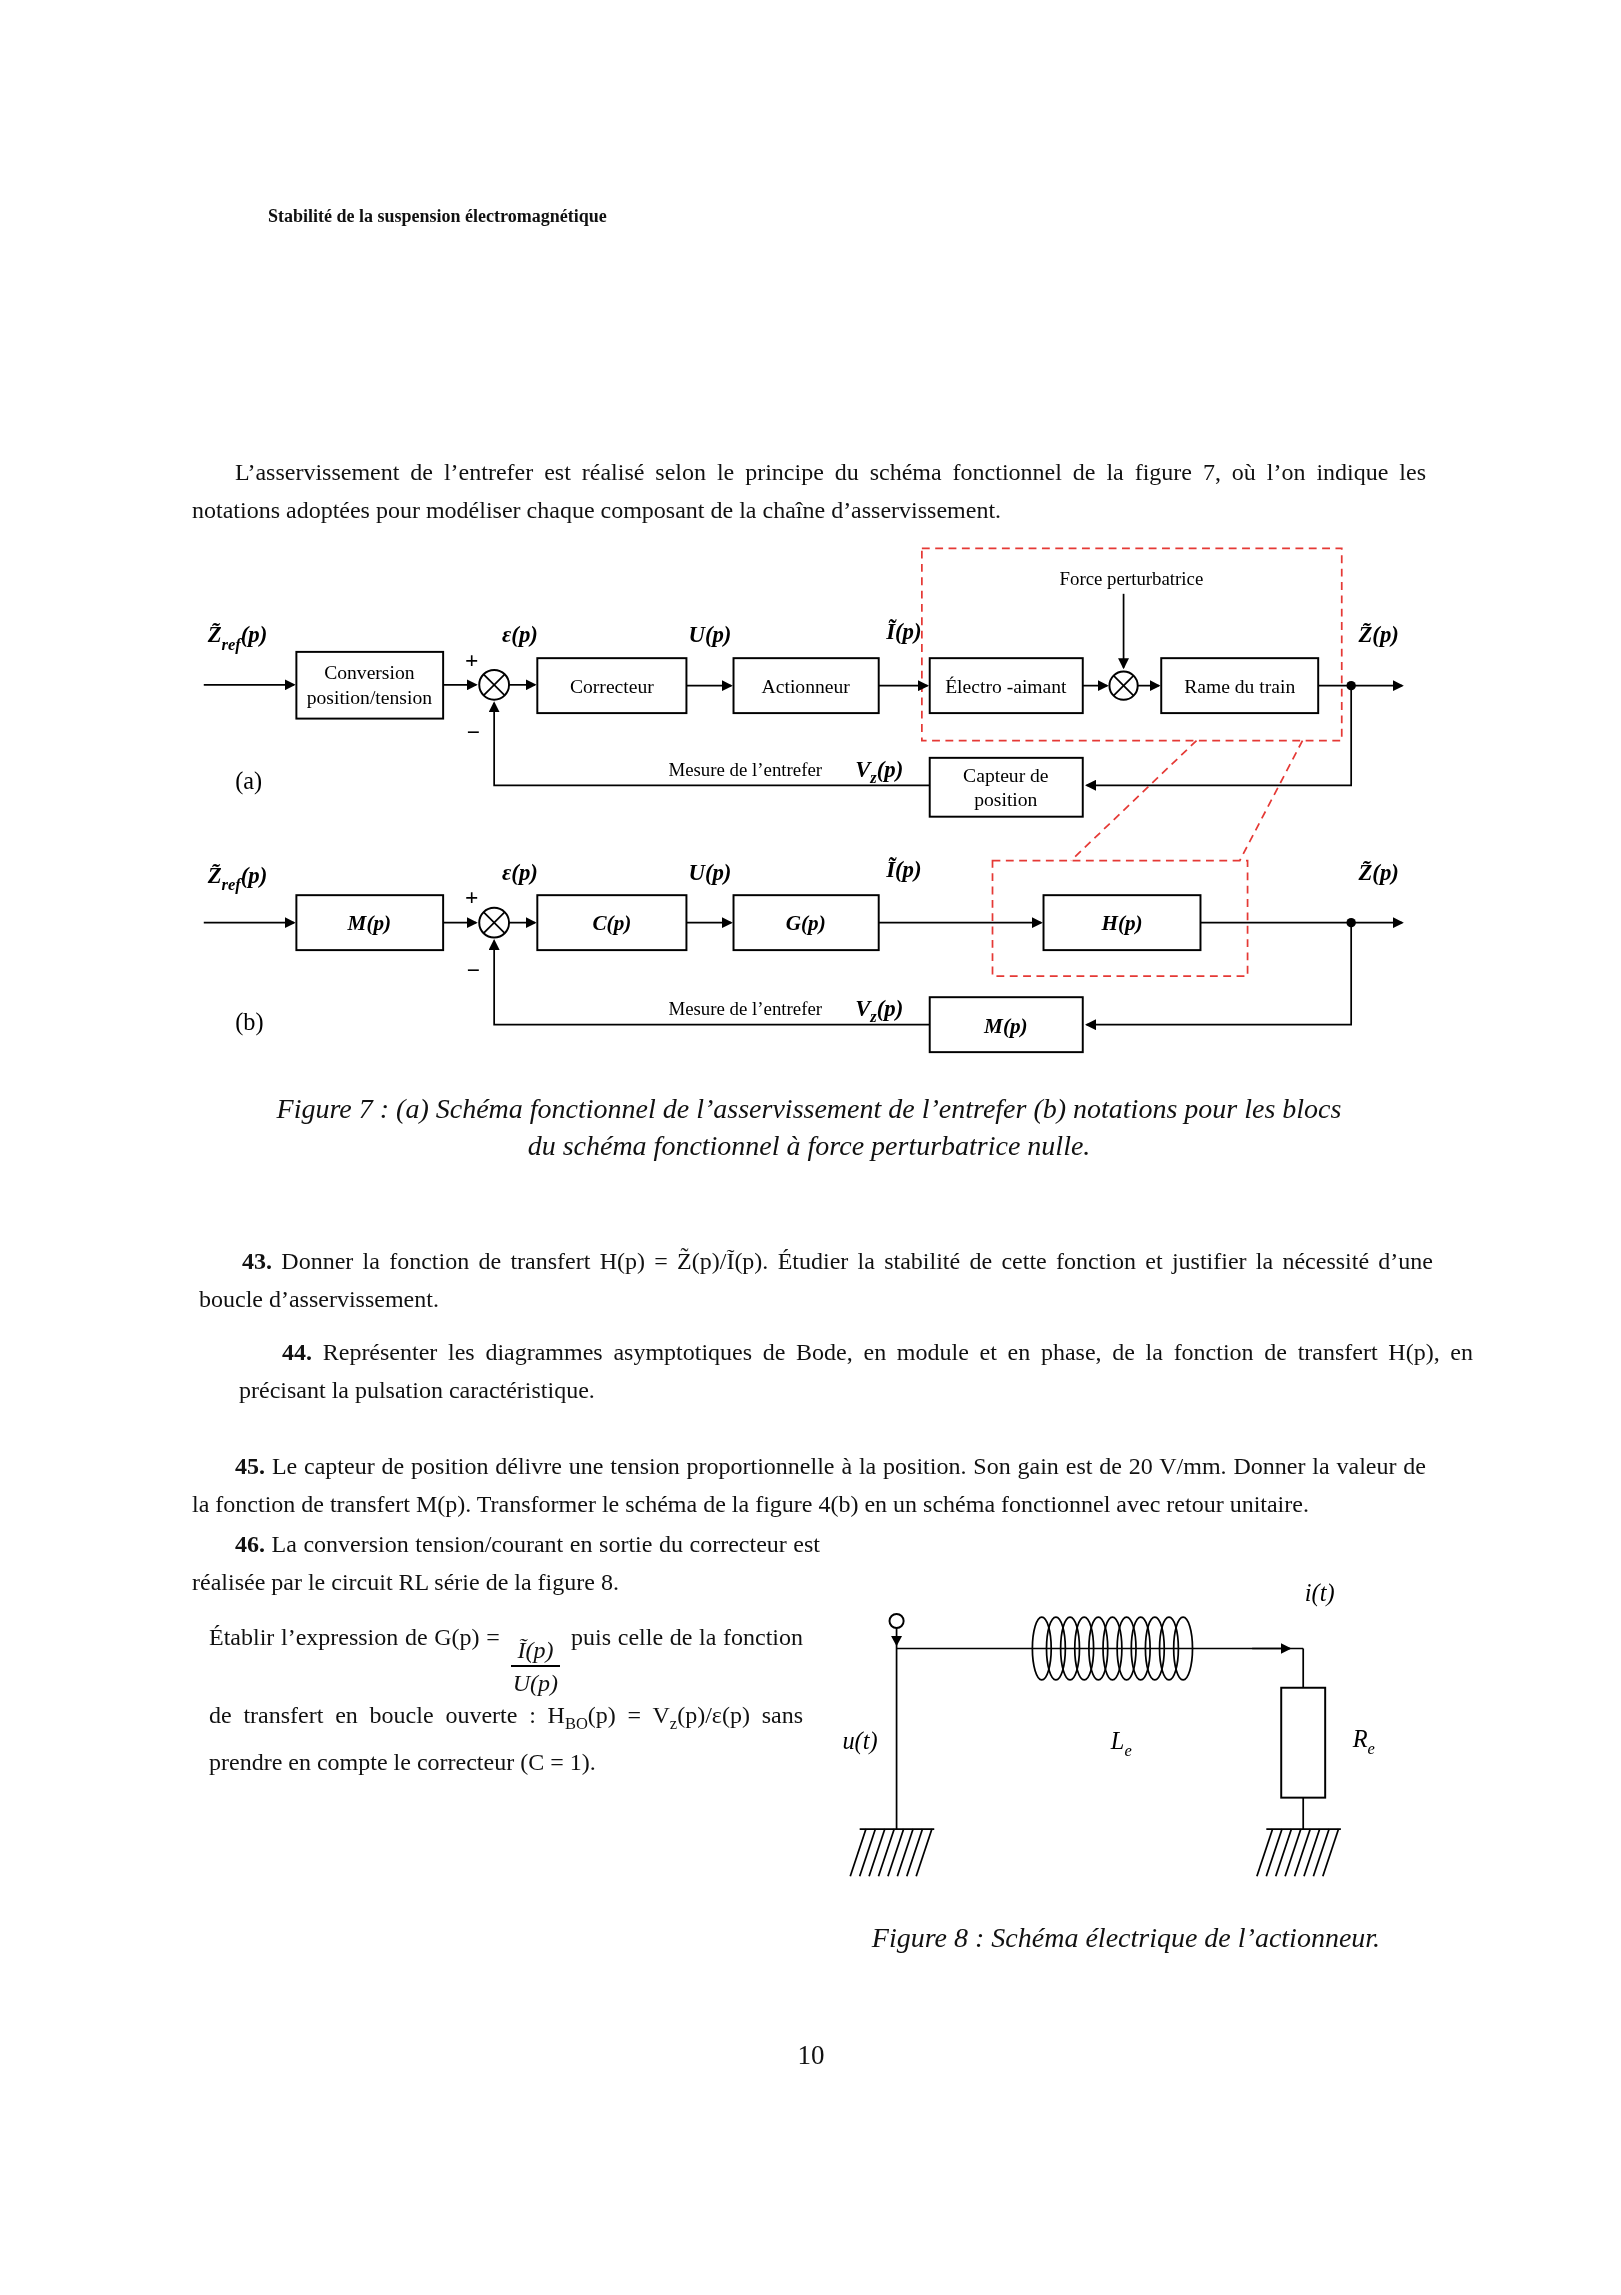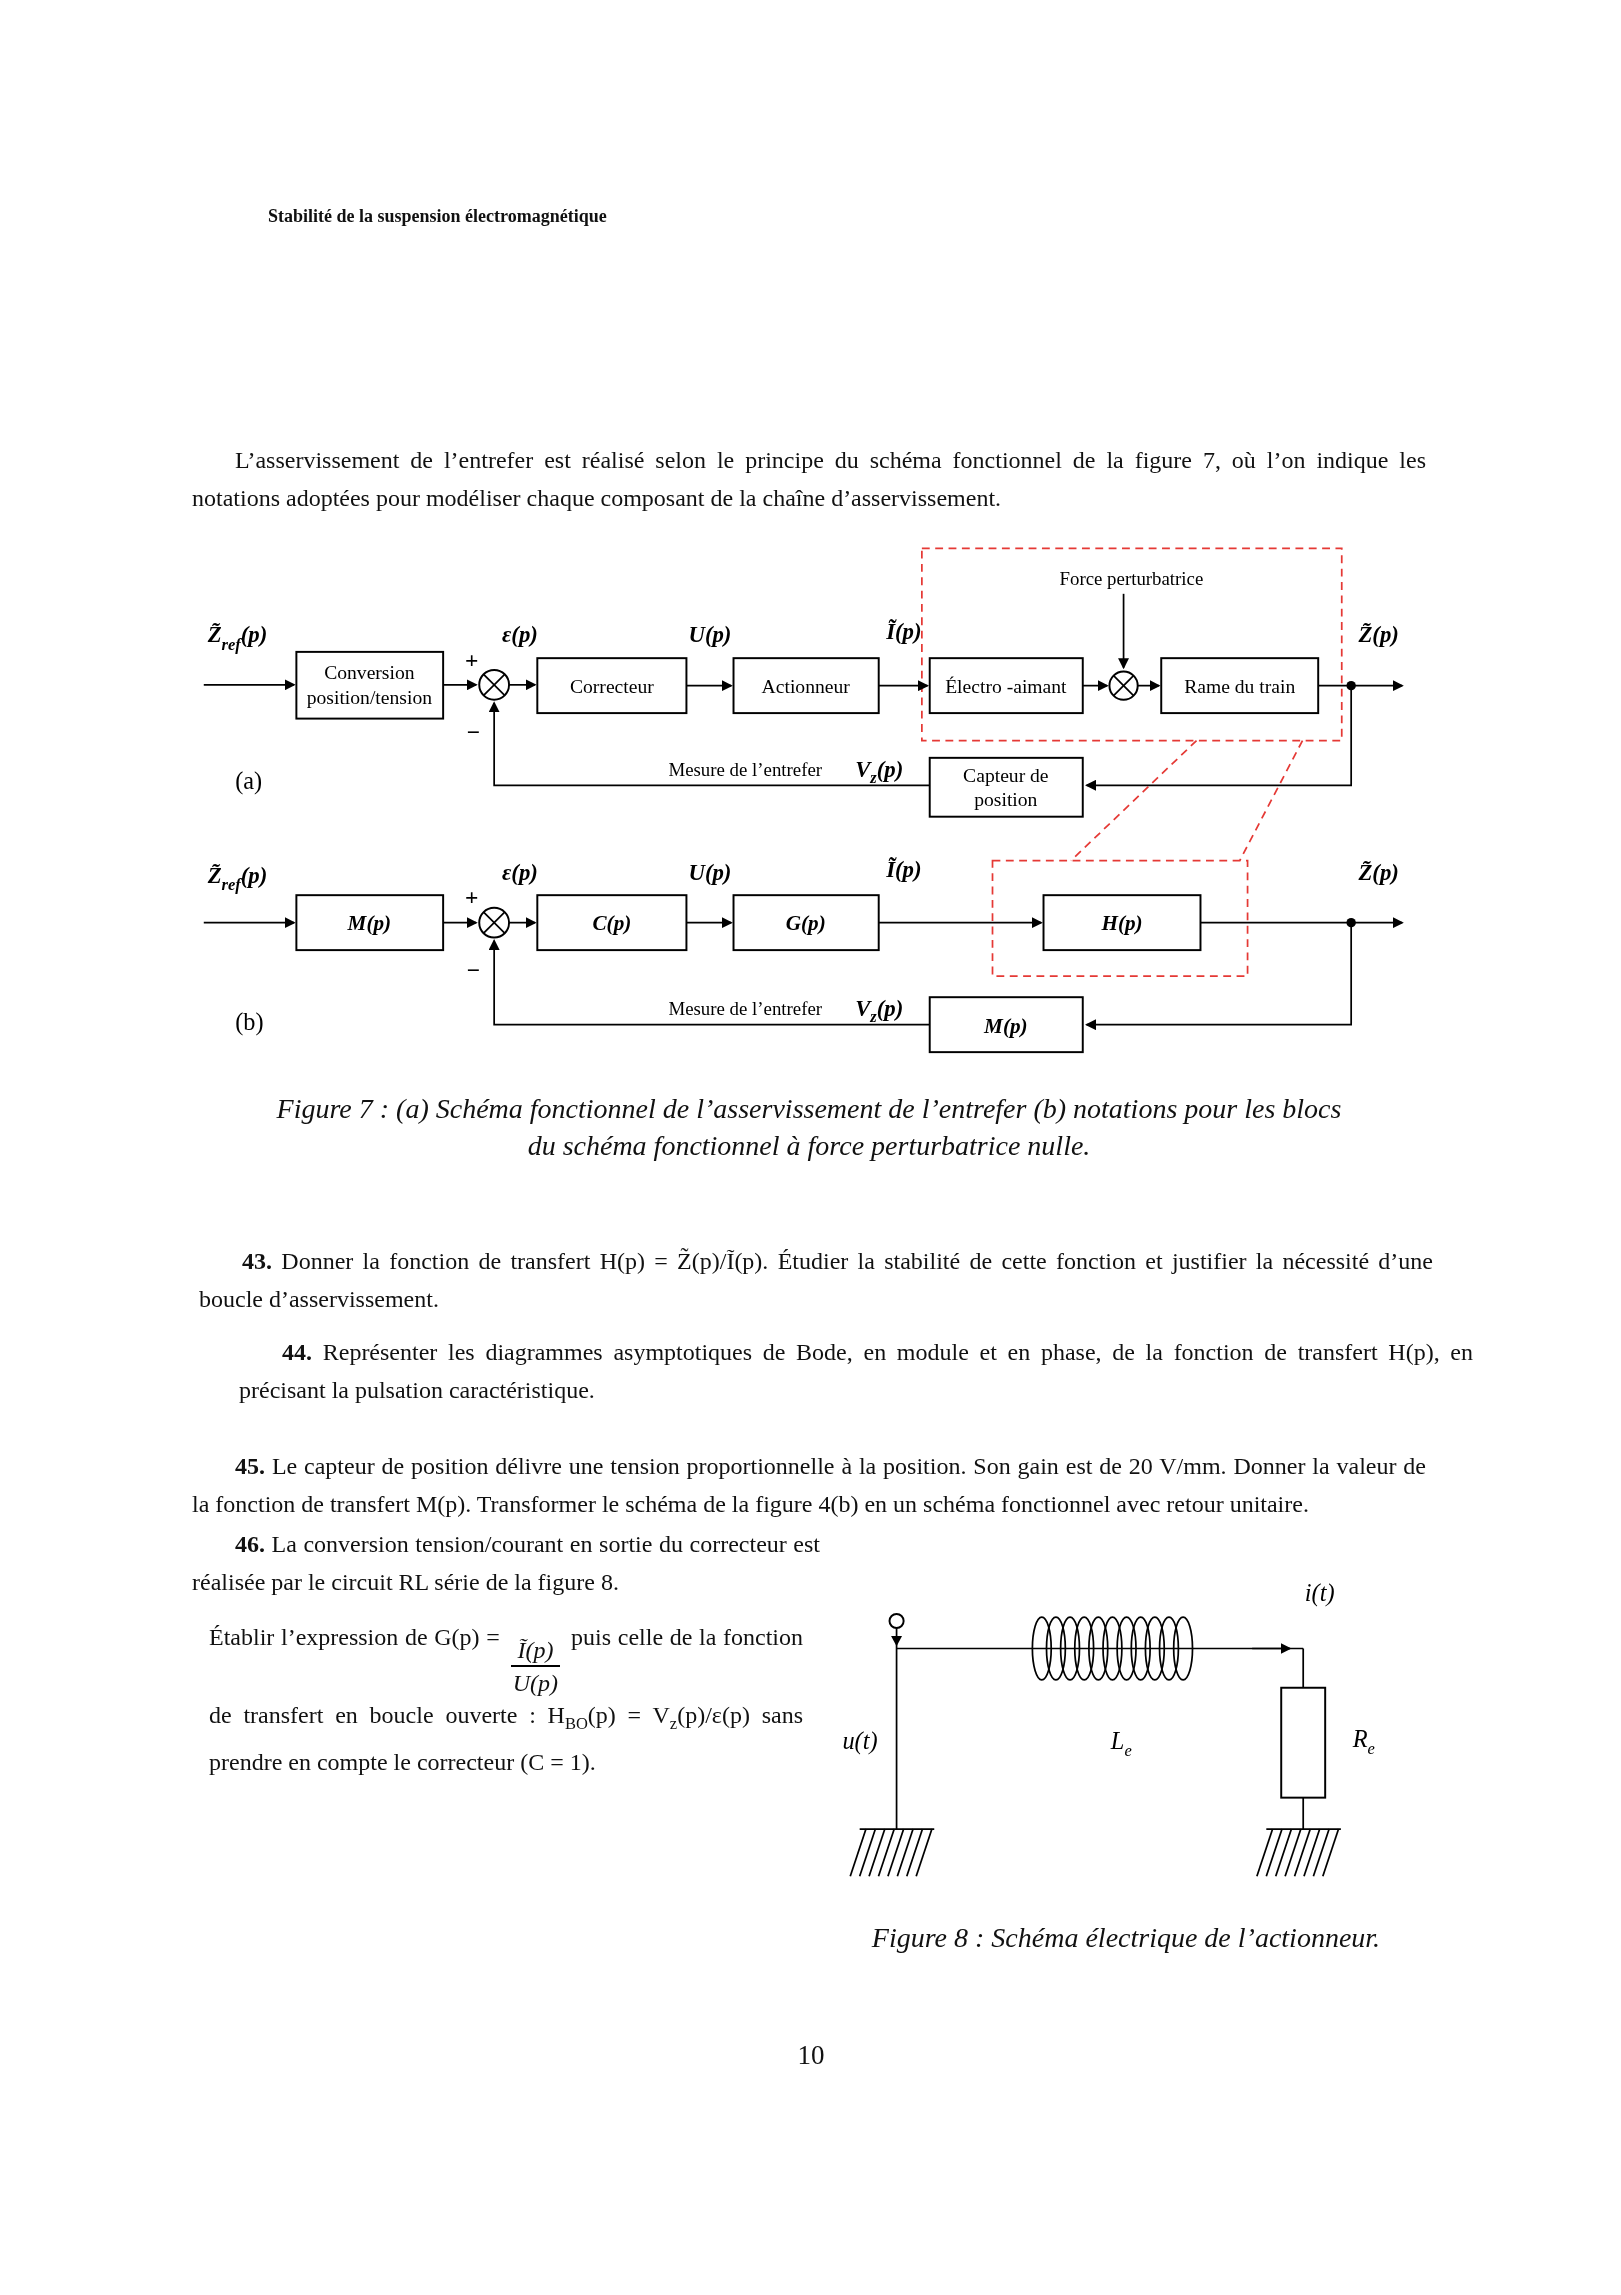--- a/index.html
+++ b/index.html
@@ -2,21 +2,21 @@
 <html style="--red-dash: #e53935;font-size:12.6px"><head>
 <meta charset="utf-8">
 <style>
   html,body{margin:0;padding:0;background:#e9e9e9;}
   .page{position:relative;width:1622px;height:2295px;background:#ffffff;margin:0 auto;
         font-family:"Liberation Serif","DejaVu Serif",serif;color:#111;overflow:hidden;}
   .title{position:absolute;left:224px;top:206px;font-size:18px;font-weight:700;margin-left:44px;}
   .para{position:absolute;left:192px;width:1234px;font-size:24px;line-height:38px;text-align:justify;}
   .indent{text-indent:43px;}
   #p1{top:284px;}
-  #p2{top:429px;margin-top:12px;}
+  #p2{top:429px;}
   .q{position:absolute;left:192px;width:1234px;font-size:24px;line-height:38px;text-align:justify;text-indent:43px;}
   #q43{top:1218px;margin-left:7px;}
   #q44{top:1309px;margin-left:47px;}
   #q45{top:1423px;}
   #q46{position:absolute;left:192px;top:1525px;width:628px;font-size:24px;line-height:38px;text-align:justify;font-family:Liberation Serif, serif;}
   #q46 .p1{text-indent:43px;margin:0 0 7.9px 0;}
   #q46 .p2{margin:17px;}
   .caption{position:absolute;font-style:italic;font-size:28px;line-height:37px;text-align:center;}
   #fig7cap{left:192px;top:1090px;width:1234px;}
   #fig8cap{left:816px;top:1919px;width:620px;}

